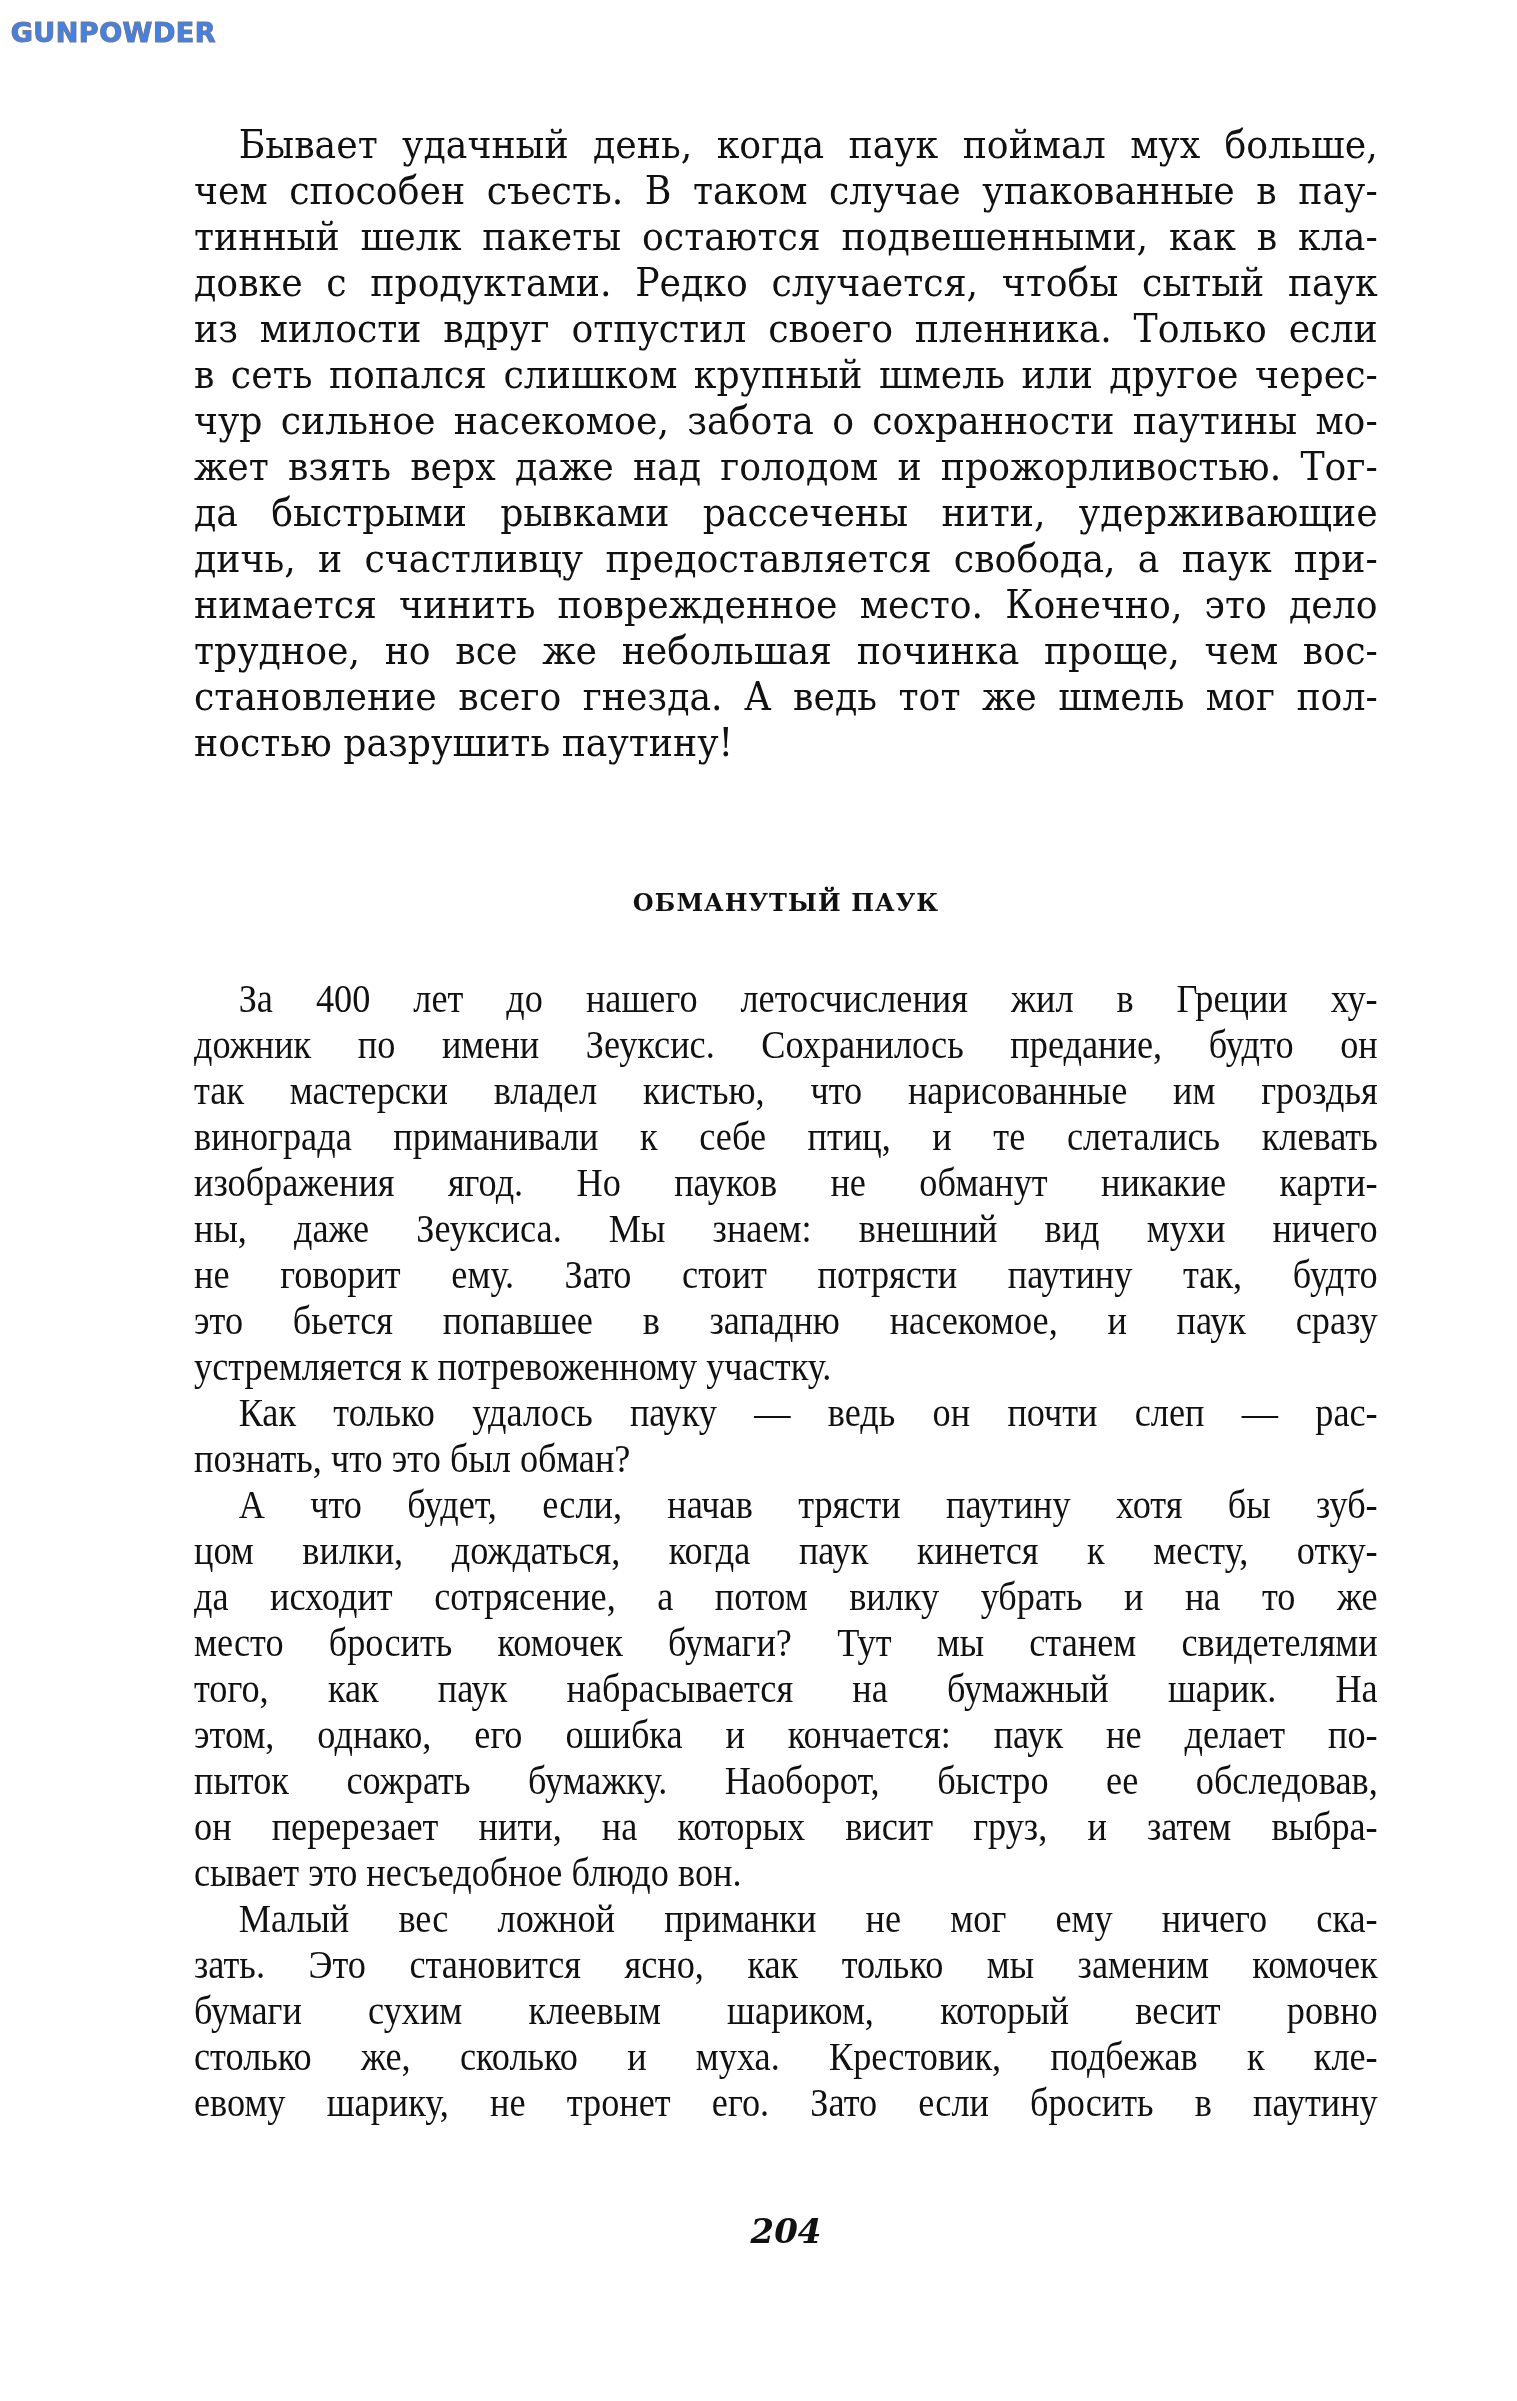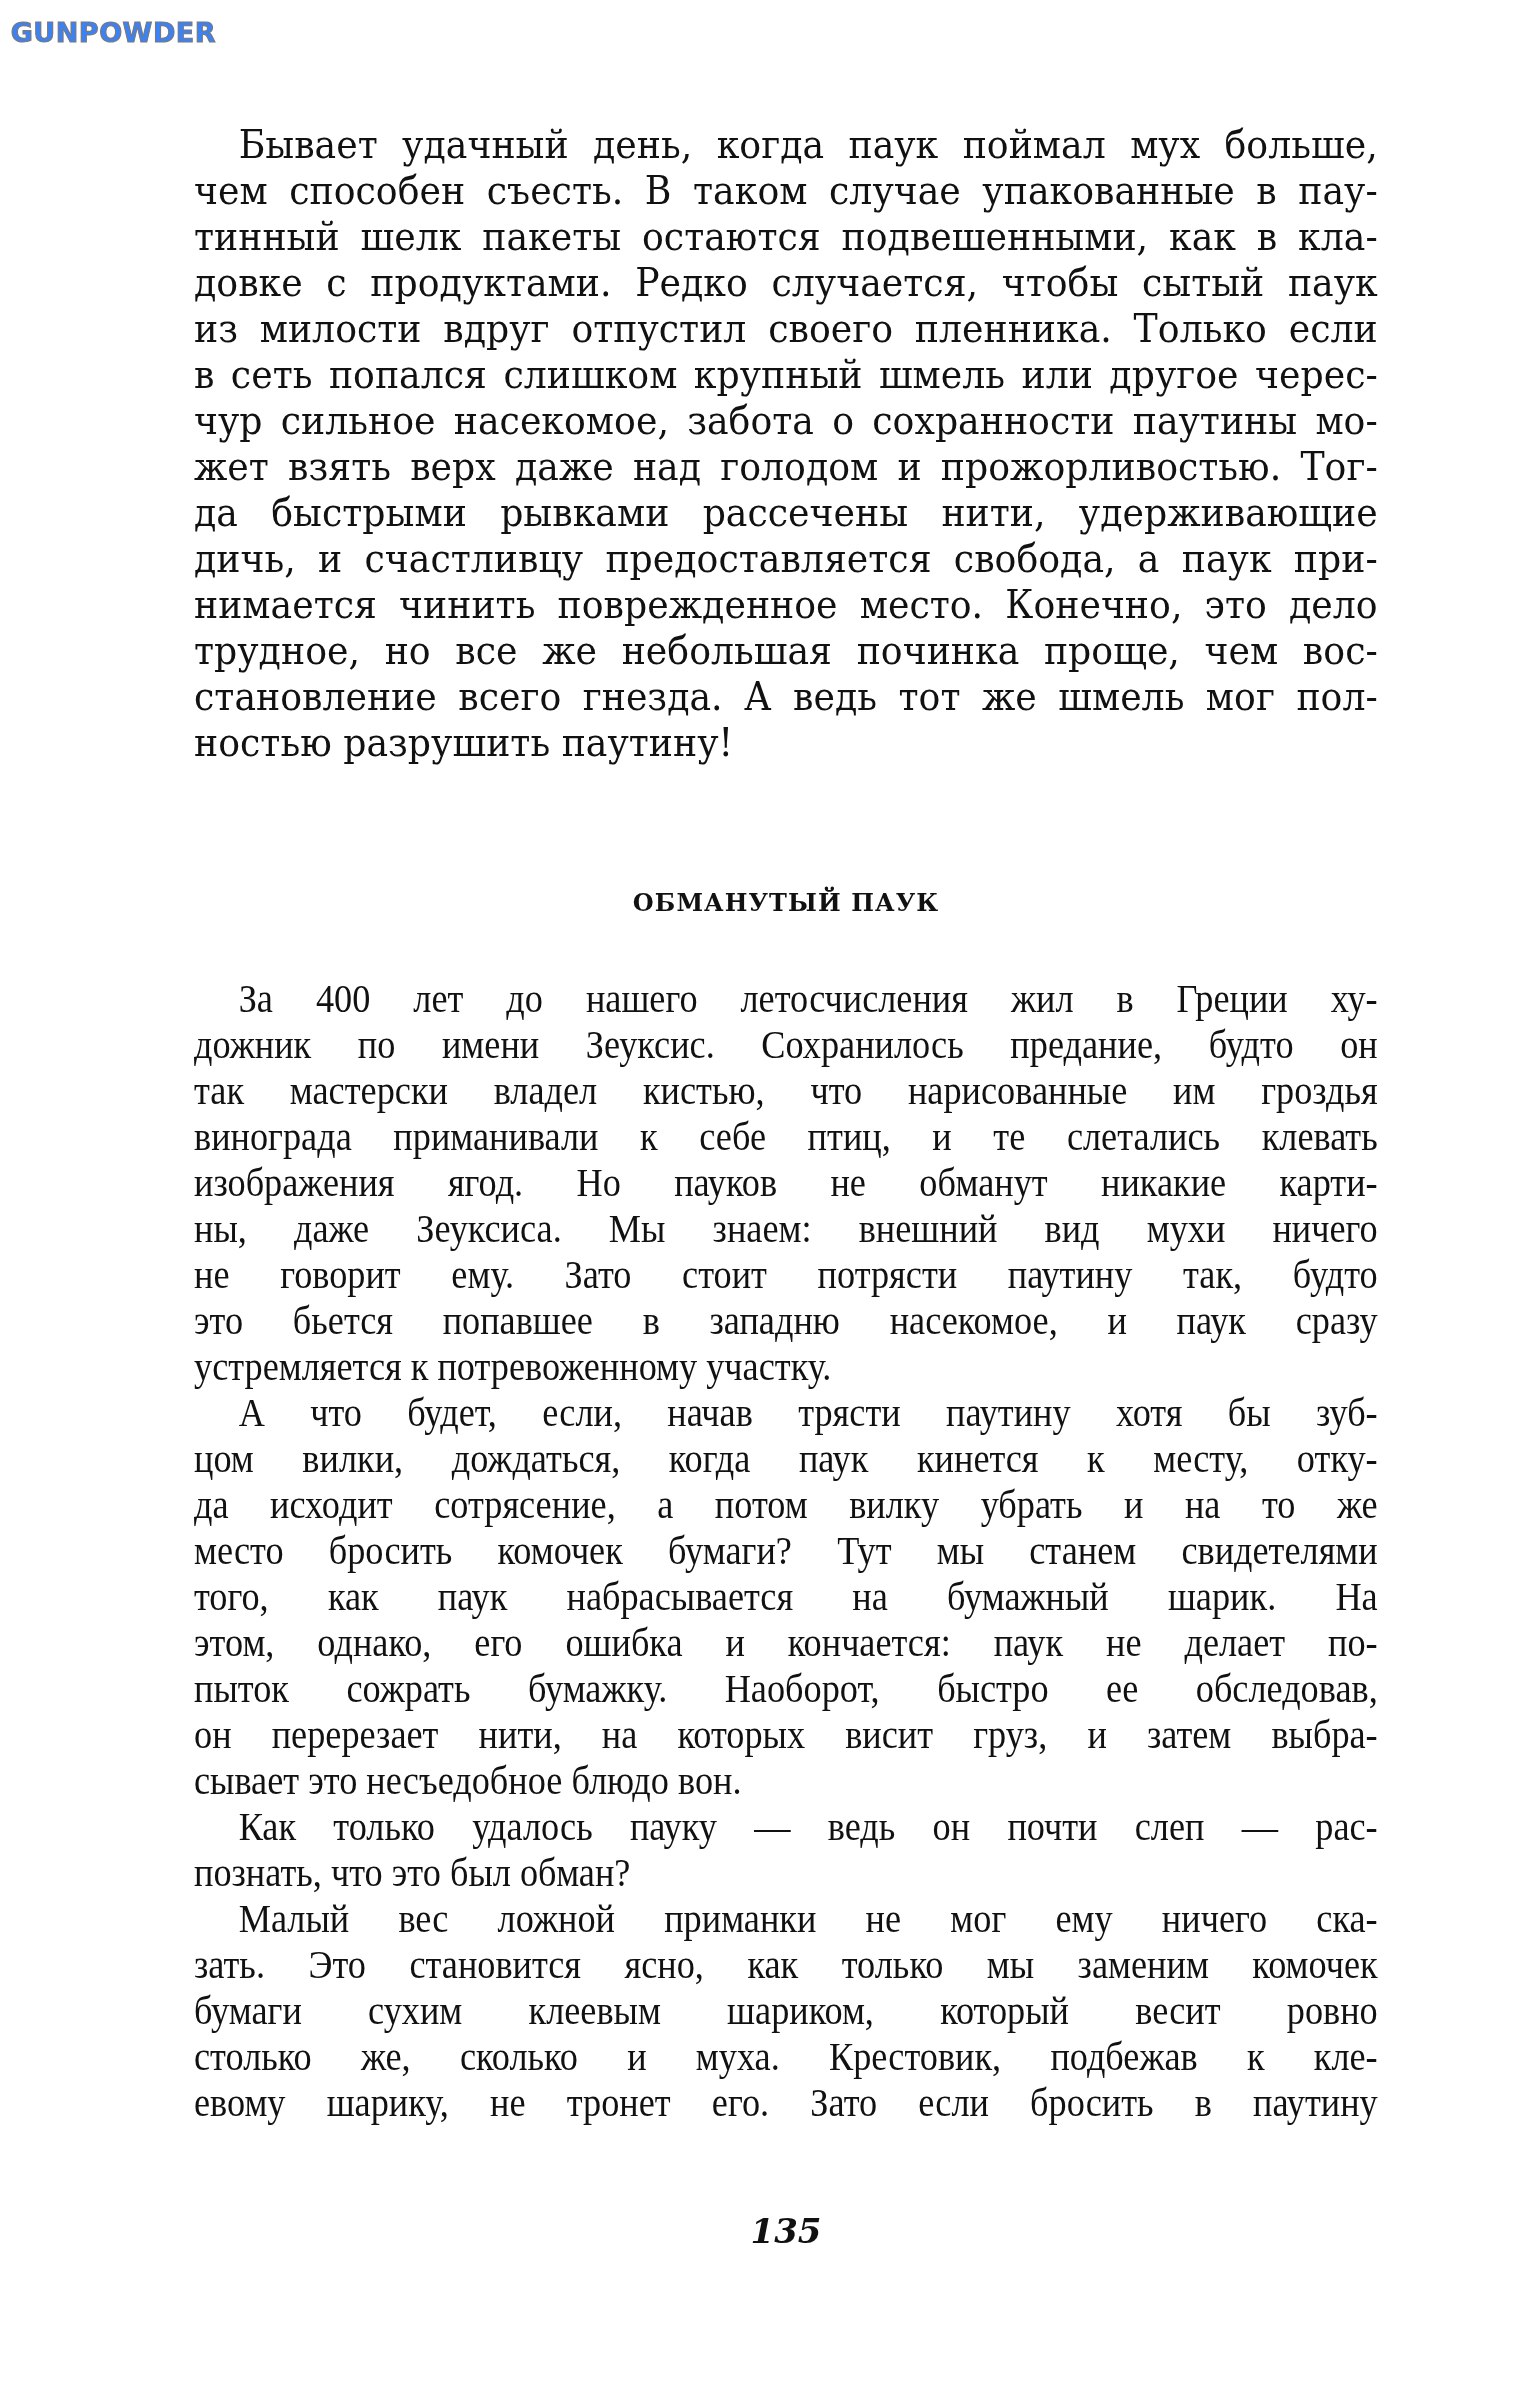--- a/index.html
+++ b/index.html
@@ -120,38 +120,38 @@
       <span class="text-line">дожник по имени Зеуксис. Сохранилось предание, будто он</span>
       <span class="text-line">так мастерски владел кистью, что нарисованные им гроздья</span>
       <span class="text-line">винограда приманивали к себе птиц, и те слетались клевать</span>
       <span class="text-line">изображения ягод. Но пауков не обманут никакие карти-</span>
       <span class="text-line">ны, даже Зеуксиса. Мы знаем: внешний вид мухи ничего</span>
       <span class="text-line">не говорит ему. Зато стоит потрясти паутину так, будто</span>
       <span class="text-line">это бьется попавшее в западню насекомое, и паук сразу</span>
       <span class="text-line last">устремляется к потревоженному участку.</span>
     </div>
     <div>
+      <span class="text-line indent">Как только удалось пауку — ведь он почти слеп — рас-</span>
+      <span class="text-line last">познать, что это был обман?</span>
+    </div>
+    <div>
       <span class="text-line indent">А что будет, если, начав трясти паутину хотя бы зуб-</span>
       <span class="text-line">цом вилки, дождаться, когда паук кинется к месту, отку-</span>
       <span class="text-line">да исходит сотрясение, а потом вилку убрать и на то же</span>
       <span class="text-line">место бросить комочек бумаги? Тут мы станем свидетелями</span>
       <span class="text-line">того, как паук набрасывается на бумажный шарик. На</span>
       <span class="text-line">этом, однако, его ошибка и кончается: паук не делает по-</span>
       <span class="text-line">пыток сожрать бумажку. Наоборот, быстро ее обследовав,</span>
       <span class="text-line">он перерезает нити, на которых висит груз, и затем выбра-</span>
       <span class="text-line last">сывает это несъедобное блюдо вон.</span>
     </div>
     <div>
-      <span class="text-line indent">Как только удалось пауку — ведь он почти слеп — рас-</span>
-      <span class="text-line last">познать, что это был обман?</span>
-    </div>
-    <div>
       <span class="text-line indent">Малый вес ложной приманки не мог ему ничего ска-</span>
       <span class="text-line">зать. Это становится ясно, как только мы заменим комочек</span>
       <span class="text-line">бумаги сухим клеевым шариком, который весит ровно</span>
       <span class="text-line">столько же, сколько и муха. Крестовик, подбежав к кле-</span>
       <span class="text-line">евому шарику, не тронет его. Зато если бросить в паутину</span>
     </div>
   </div>
 
-  <div class="page-number">135</div>
+  <div class="page-number">204</div>
 </div>
 
 
 </body></html>

